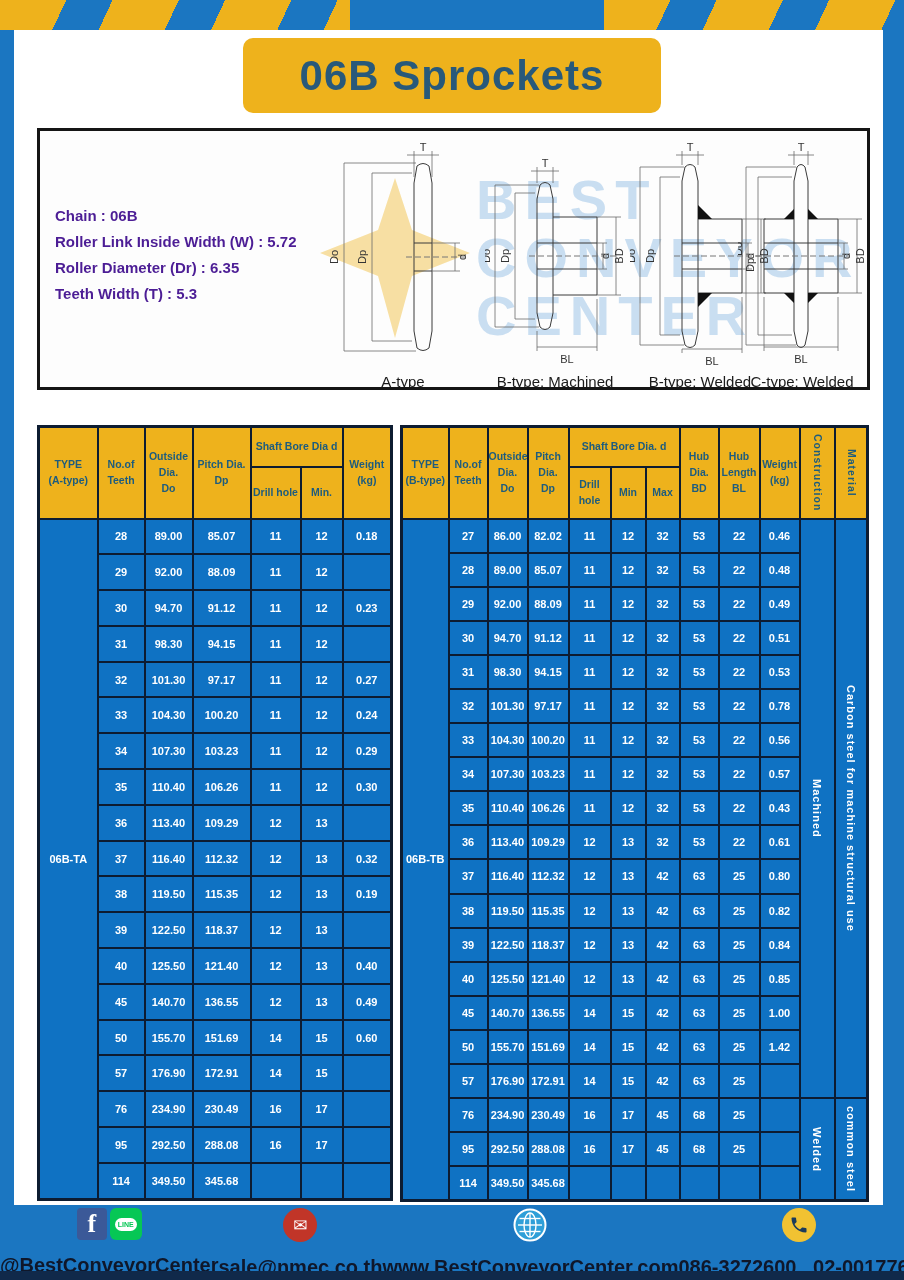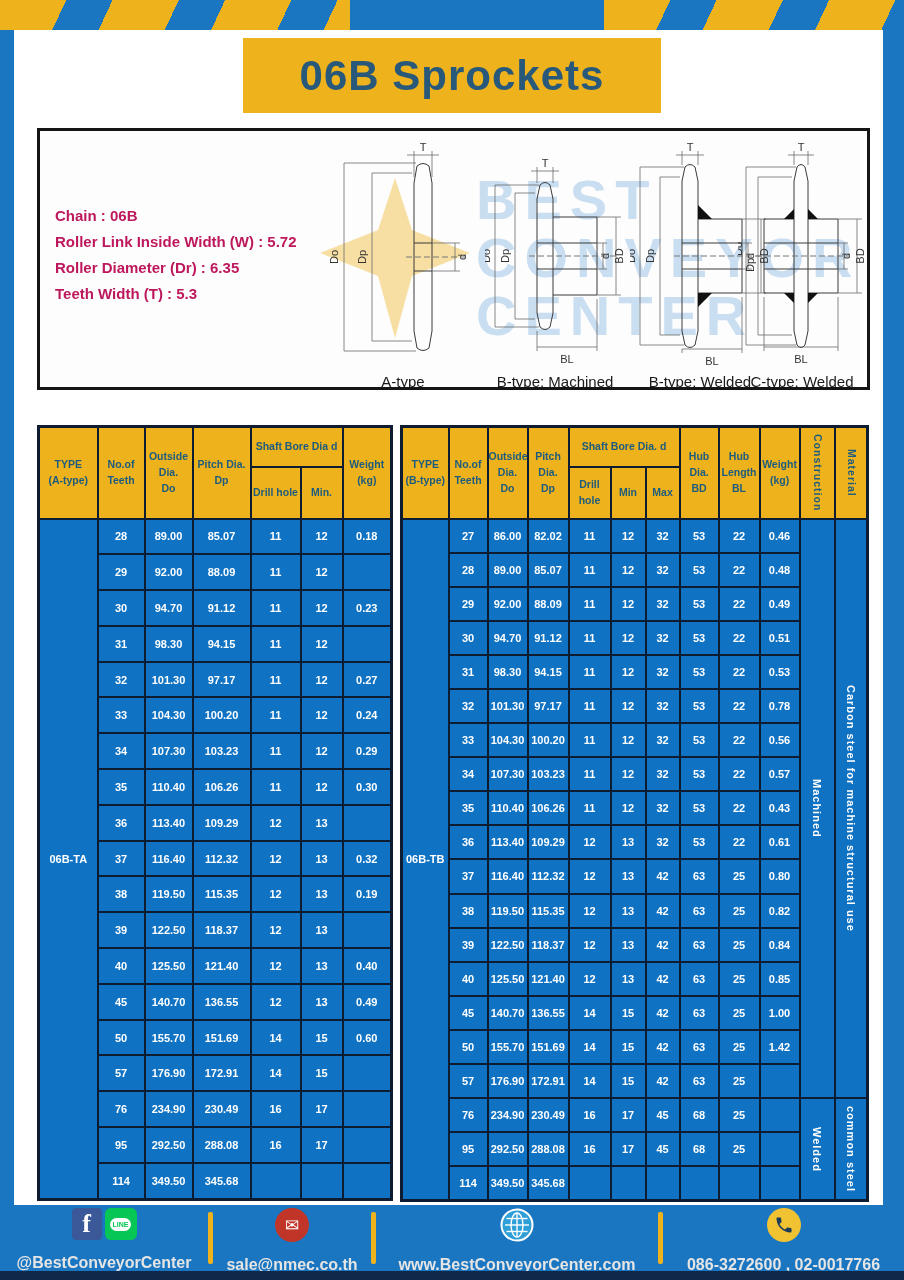--- a/index.html
+++ b/index.html
@@ -9,32 +9,32 @@
   
   .top-band{position:absolute;left:0;top:0;width:904px;height:30px;background:#1b76c1;overflow:hidden;}
   .stripes{position:absolute;top:0;height:30px;}
   .stripes.left{left:0;width:350px;background:repeating-linear-gradient(115deg,#eeb21c 0 60px,#1b76c1 60px 102px);}
   .stripes.right{right:0;width:300px;background:repeating-linear-gradient(115deg,#eeb21c 0 60px,#1b76c1 60px 102px);}
 
   .content-area{position:absolute;left:14px;top:30px;width:869px;height:1175px;background:#ffffff;}
 
   
   .title-banner{position:absolute;left:243px;top:38px;width:418px;height:75px;background:#eeb21c;
-    display:flex;align-items:center;justify-content:center;}
+    display:flex;align-items:center;justify-content:center;border-radius:10px;}
   .title-banner h1{margin:0;font-size:42px;font-weight:bold;color:#28597a;letter-spacing:1px;}
 
   
   .diagram-panel{position:absolute;left:37px;top:128px;width:833px;height:262px;background:#fdfdfd;
     border:3px solid #151515;box-sizing:border-box;overflow:hidden;}
   .watermark{position:absolute;left:280px;top:40px;z-index:0;display:flex;align-items:center;}
   .wm-text{font-size:56px;font-weight:bold;line-height:58px;letter-spacing:8px;color:rgba(158,197,231,0.55);}
   .wm-text span{display:block;}
   .wm-logo{opacity:.55;margin-right:6px;}
   .spec-list{position:absolute;left:15px;top:72px;z-index:2;}
-  .spec-line{font-size:15px;font-weight:bold;color:#be185d;line-height:26px;white-space:nowrap;}
+  .spec-line{font-size:15px;font-weight:bold;color:#4c1d95;line-height:26px;white-space:nowrap;}
   .figure{position:absolute;z-index:1;display:flex;flex-direction:column;align-items:center;}
   .figure figcaption{font-size:15px;color:#1b1b1b;margin-top:2px;}
   .fig-a{left:288px;top:10px;}
   .fig-b1{left:445px;top:10px;}
   .fig-b2{left:590px;top:10px;}
   .fig-c{left:698px;top:10px;}
   .diag line,.diag path.outline,.diag polyline{stroke:#3a3a3a;fill:none;stroke-width:1;}
   .diag .dim{stroke:#6a6a6a;stroke-width:0.8;}
   .diag text{font-size:11px;fill:#333;font-family:"Liberation Sans",sans-serif;}
   .diag .weld{fill:#111;stroke:none;}
@@ -60,21 +60,21 @@
   
   .footer{position:absolute;left:0;top:1205px;width:904px;height:66px;background:#1b76c1;
     display:flex;align-items:stretch;}
   .footer-strip{position:absolute;left:0;top:1271px;width:904px;height:9px;background:#10294a;}
   .footer-item{display:flex;flex-direction:column;align-items:center;justify-content:flex-start;padding-top:3px;}
   .fi-1{flex:0 0 208px;}
   .fi-2{flex:0 0 158px;}
   .fi-3{flex:0 0 282px;}
   .fi-4{flex:1;}
   .footer-divider{width:5px;height:52px;background:#eeb21c;align-self:center;border-radius:2px;}
-  .footer-label{font-size:16px;font-weight:bold;color:#e5e5e5;margin-top:14px;white-space:nowrap;}
+  .footer-label{font-size:20px;font-weight:bold;color:#0f172a;margin-top:14px;white-space:nowrap;}
   .icon-row{display:flex;align-items:center;gap:3px;height:38px;}
   .icon-fb{width:30px;height:32px;background:#3b5998;border-radius:4px;display:flex;align-items:center;justify-content:center;
     color:#fff;font-size:26px;font-weight:bold;font-family:"Liberation Serif",serif;}
   .icon-line{width:32px;height:32px;background:#06c755;border-radius:6px;display:flex;align-items:center;justify-content:center;}
   .icon-line .bubble{background:#fff;border-radius:7px;padding:3px 3px;font-size:7px;font-weight:bold;color:#06c755;line-height:1;}
   .icon-circle{width:34px;height:34px;border-radius:50%;display:flex;align-items:center;justify-content:center;}
   .icon-mail{background:#c13528;color:#fff;font-size:17px;}
   .icon-phone{background:#f1c232;}
 </style>
 </head>

